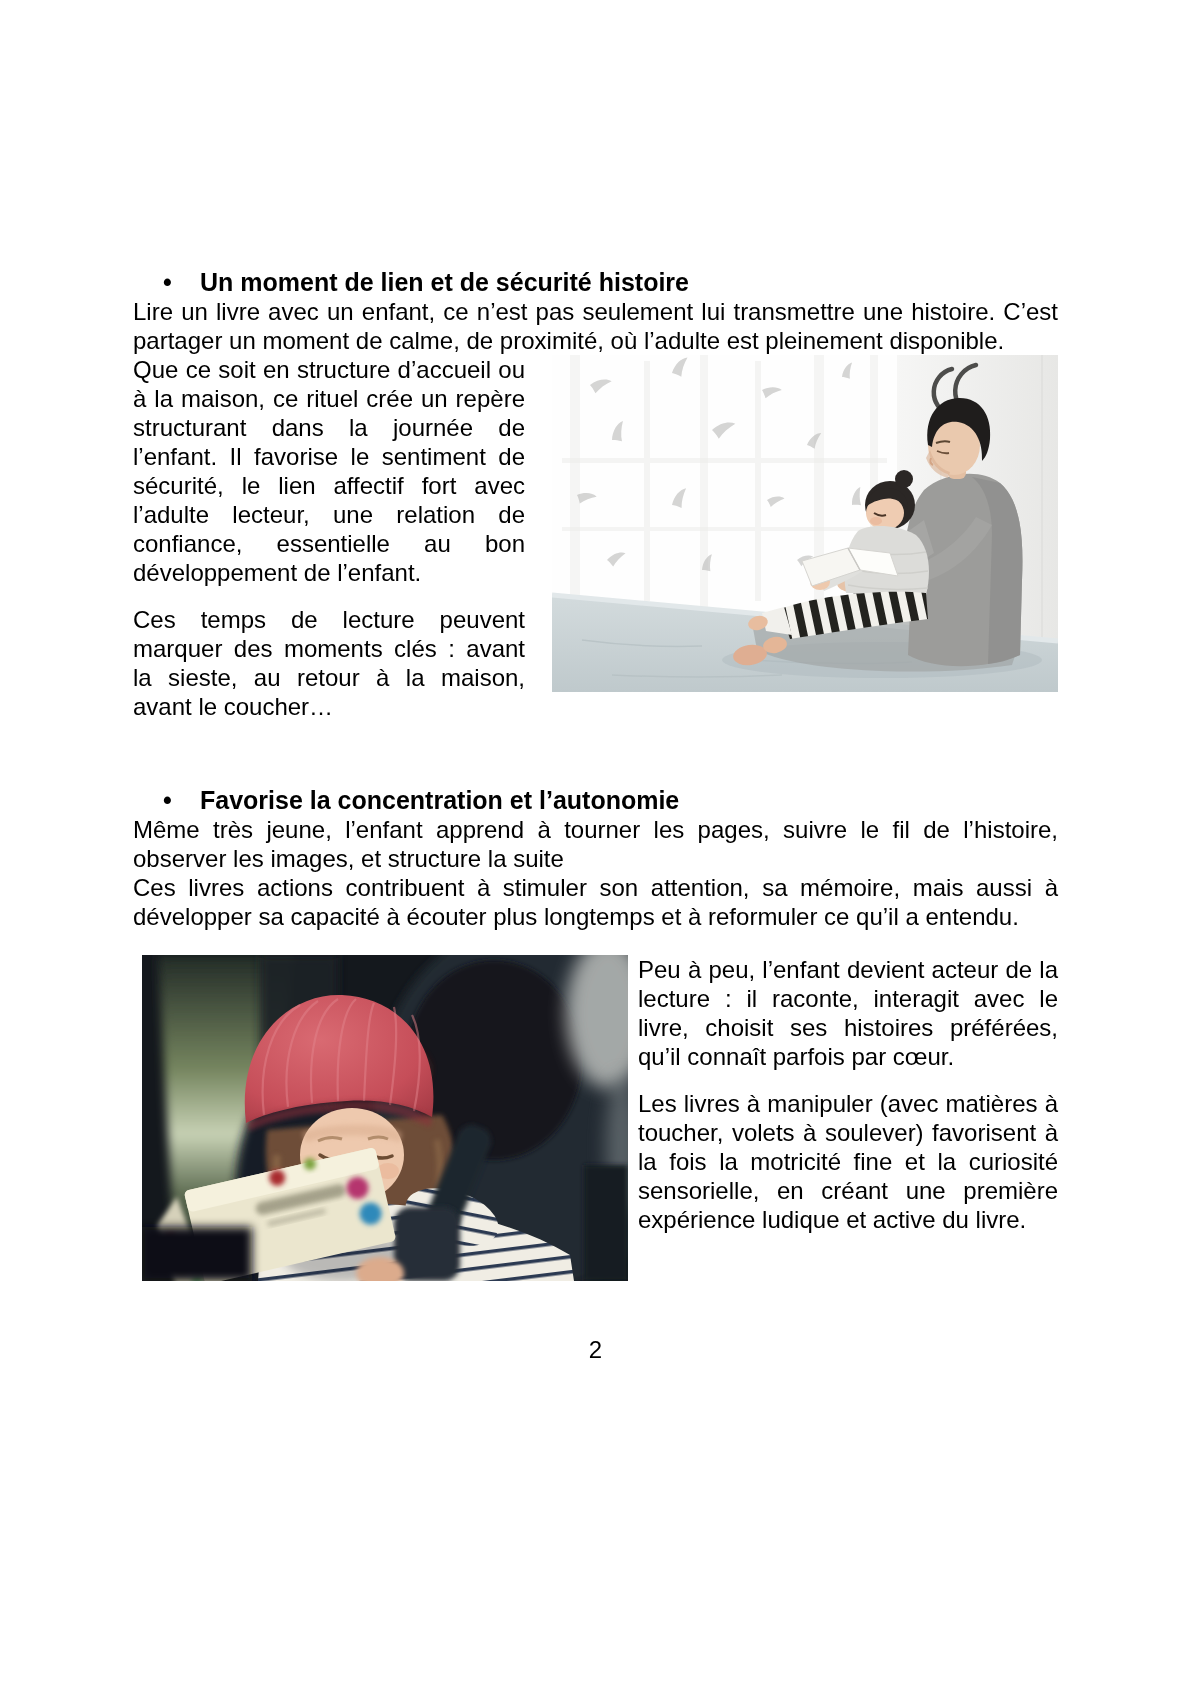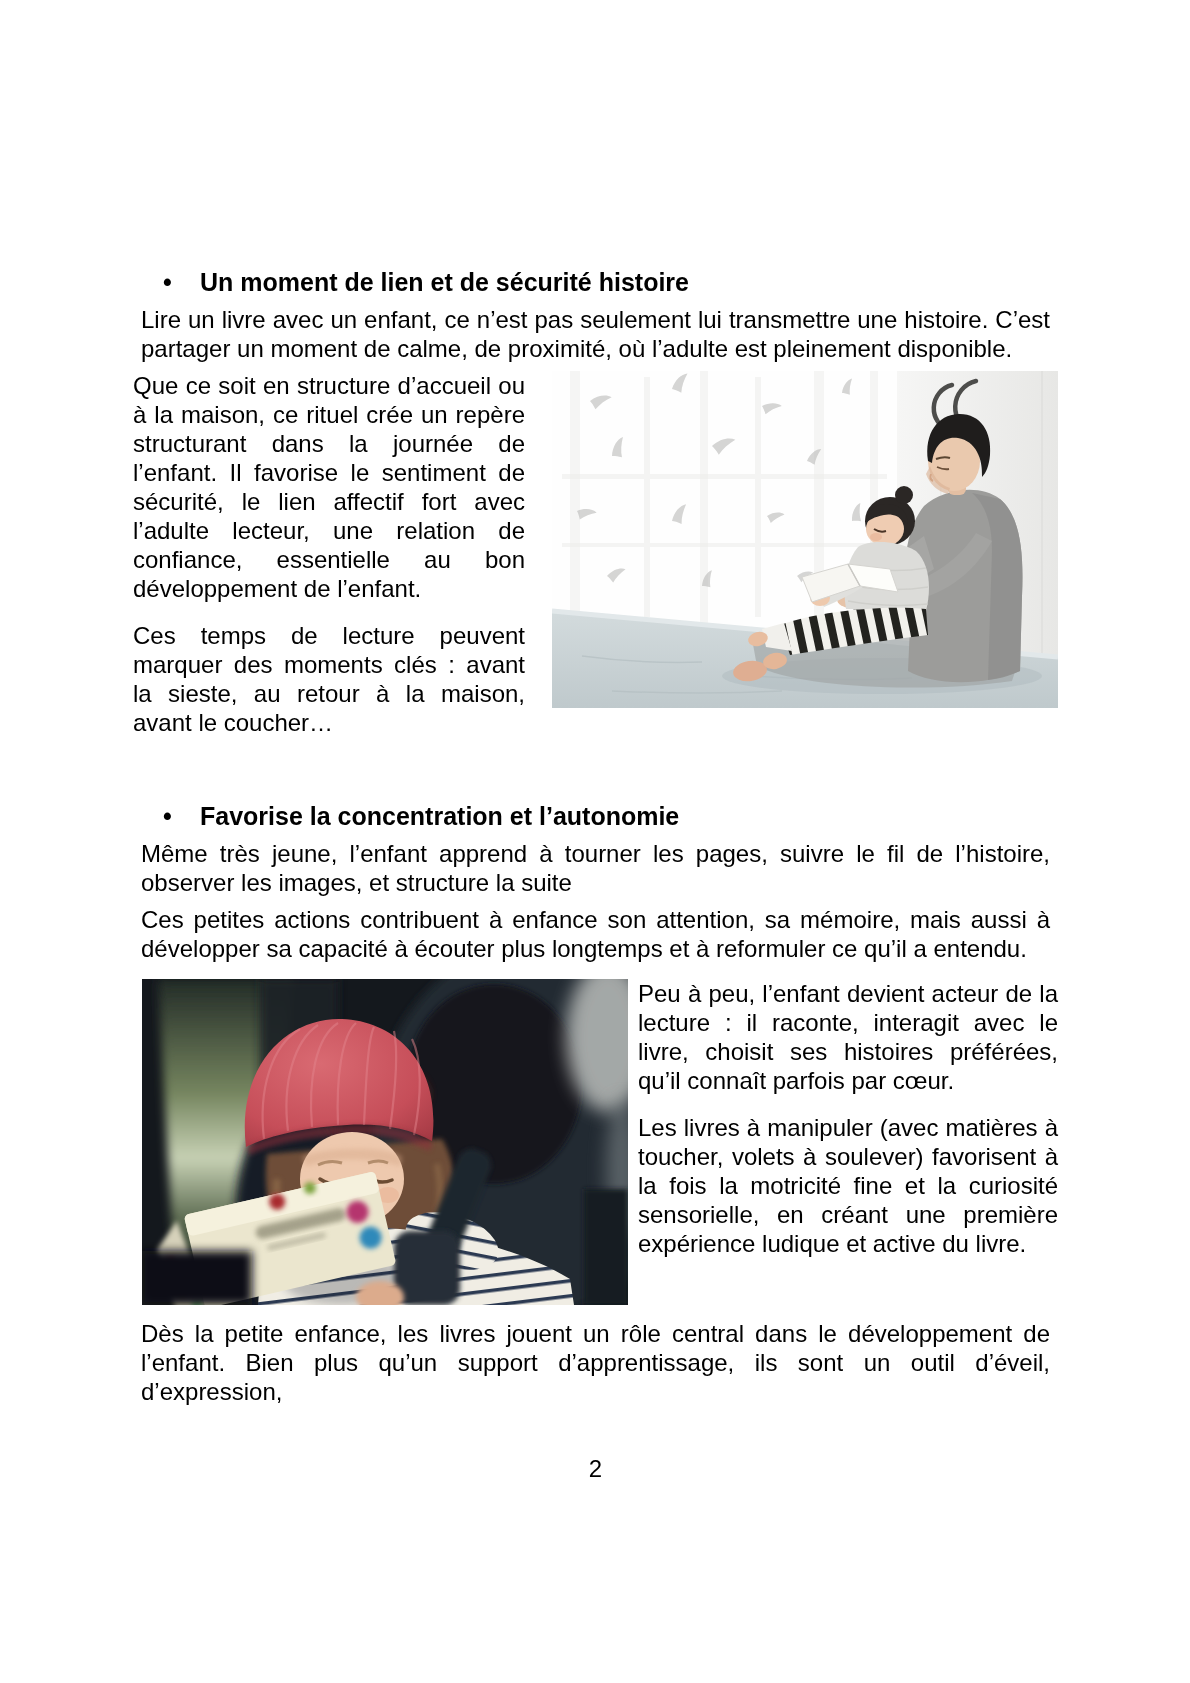--- a/index.html
+++ b/index.html
@@ -6,36 +6,36 @@
   .page{
     position:relative;
     width:1190px;height:1683px;
     background:#ffffff;color:#000000;
     font-family:"Liberation Sans",sans-serif;
     font-size:24px;line-height:29px;
     box-sizing:border-box;
     padding:0 132px 0 133px;
     overflow:hidden;
   }
-  p.para{margin:8px;text-align:justify;}
+  p.para{margin:0;text-align:justify;}
   .h-item{display:flex;align-items:flex-start;padding-left:30px;font-weight:bold;font-size:25px;line-height:30px;}
   .h-item .bullet{width:37px;flex:0 0 37px;}
   .sec1-h{margin-top:267px;}
   .intro{margin-top:26px;}
   .media{margin-top:0;}
   .media::after{content:"";display:block;clear:both;}
   .media p.para{margin:0;}
   .media p.para + p.para{margin-top:18px;}
   .photo{overflow:hidden;}
   .photo svg{display:block;}
   .photo-1{float:right;width:506px;height:337px;margin:0 0 6px 27px;}
   .sec2-h{margin-top:64px;}
   .p-meme{margin-top:72px;}
   .p-ces{margin-top:18px;}
-  .media-2{margin-top:16px;}
+  .media-2{margin-top:24px;}
   .photo-2{float:left;width:486px;height:326px;margin:0 10px 6px 9px;}
   .closing{margin-top:50px;}
   .page-number{margin-top:48px;text-align:center;font-size:24px;line-height:29px;}
 </style>
 </head>
 <body>
 
 <div class="page">
 
   <div class="h-item sec1-h">
@@ -165,21 +165,21 @@
     <p class="para">Que ce soit en structure d’accueil ou à la maison, ce rituel crée un repère structurant dans la journée de l’enfant. Il favorise le sentiment de sécurité, le lien affectif fort avec l’adulte lecteur, une relation de confiance, essentielle au bon développement de l’enfant.</p>
     <p class="para">Ces temps de lecture peuvent marquer des moments clés : avant la sieste, au retour à la maison, avant le coucher…</p>
   </div>
 
   <div class="h-item sec2-h">
     <span class="bullet">•</span>
     <span>Favorise la concentration et l’autonomie</span>
   </div>
 
   <p class="para p-meme">Même très jeune, l’enfant apprend à tourner les pages, suivre le fil de l’histoire, observer les images, et structure la suite</p>
-  <p class="para p-ces">Ces petites actions contribuent à enfance son attention, sa mémoire, mais aussi à développer sa capacité à écouter plus longtemps et à reformuler ce qu’il a entendu.</p>
+  <p class="para p-ces">Ces livres actions contribuent à stimuler son attention, sa mémoire, mais aussi à développer sa capacité à écouter plus longtemps et à reformuler ce qu’il a entendu.</p>
 
   <div class="media media-2">
     <div class="photo photo-2" role="img" aria-label="Petite fille coiffée d’un bonnet rose, assise dans un siège auto sombre, regardant un livre coloré">
       <svg viewBox="0 0 486 326" width="486" height="326">
         <defs>
           <filter id="b2" x="-30%" y="-30%" width="160%" height="160%">
               <feGaussianBlur stdDeviation="2.5"></feGaussianBlur>
             </filter>
           <filter id="b5" x="-40%" y="-40%" width="180%" height="180%">
               <feGaussianBlur stdDeviation="5"></feGaussianBlur>
@@ -272,17 +272,16 @@
         </g>
         <ellipse cx="238" cy="318" rx="24" ry="16" fill="#dcab8c" filter="url(#b2)"></ellipse>
         <rect x="0" y="272" width="110" height="54" fill="#0d1013" filter="url(#b5)"></rect>
         <rect x="442" y="210" width="44" height="116" fill="#141a20" filter="url(#b2)"></rect>
       </svg>
     </div>
     <p class="para">Peu à peu, l’enfant devient acteur de la lecture : il raconte, interagit avec le livre, choisit ses histoires préférées, qu’il connaît parfois par cœur.</p>
     <p class="para">Les livres à manipuler (avec matières à toucher, volets à soulever) favorisent à la fois la motricité fine et la curiosité sensorielle, en créant une première expérience ludique et active du livre.</p>
   </div>
 
-  <p class="para closing">Dès la petite enfance, les livres jouent un rôle central dans le développement de l’enfant. Bien plus qu’un support d’apprentissage, ils sont un outil d’éveil, d’expression,</p>
 
   <div class="page-number">2</div>
 
 </div>
 
 </body></html>

